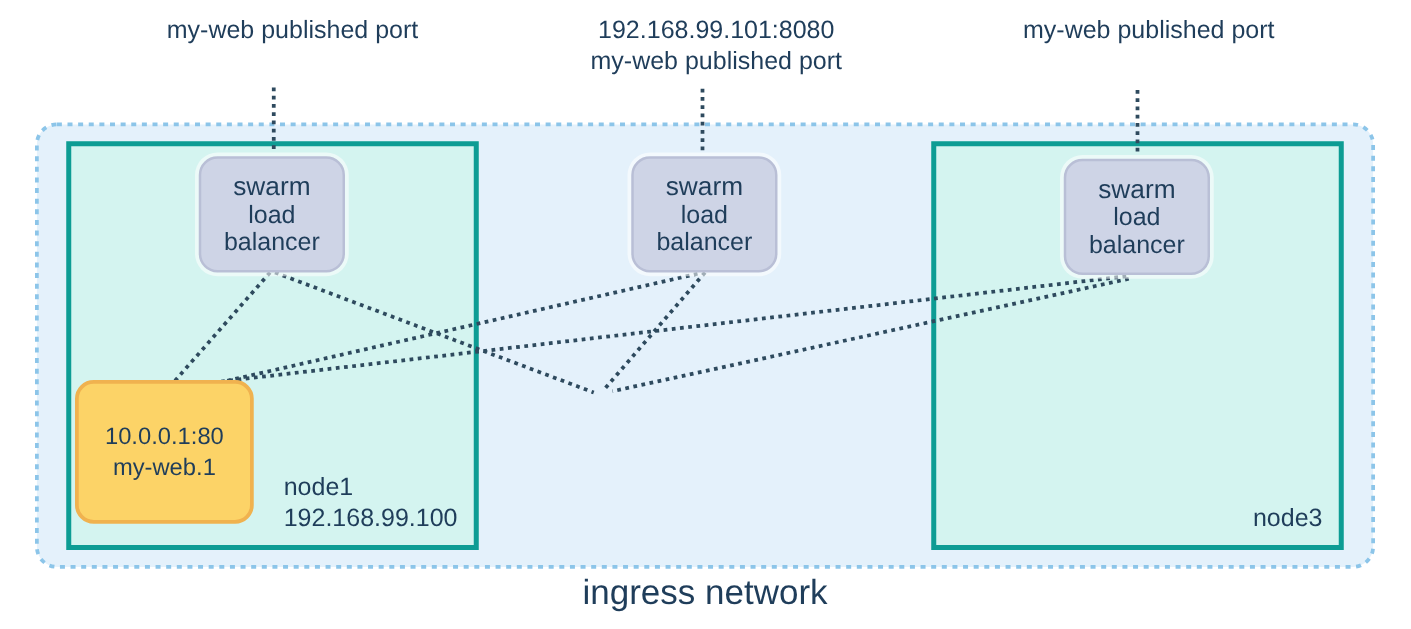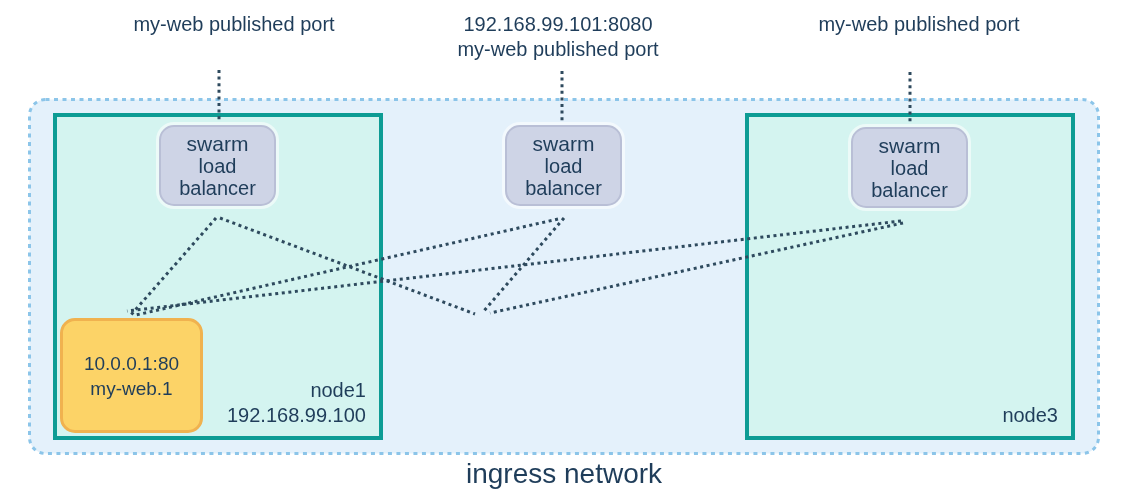--- a/index.html
+++ b/index.html
@@ -21,25 +21,25 @@
     stroke-width:3; stroke-dasharray:4 4.5;
   }
   .edge{
     fill:none; stroke:var(--line); stroke-width:3; stroke-dasharray:3 3.6;
   }
   .node{
     position:absolute; top:113px; width:330px; height:327px; box-sizing:border-box;
     background:var(--node-fill); border:4px solid var(--node-border);
   }
   .node-label{
-    position:absolute; right:13px; bottom:8px; text-align:right;
+    position:absolute; right:13px; bottom:8px; text-align:left;
     font-size:20px; line-height:25px; white-space:nowrap;margin-left:48px;
   }
   .lb{
-    position:absolute; width:117px; height:81px; box-sizing:border-box;
+    position:absolute; width:117px; height:93px; box-sizing:border-box;
     background:var(--lb-fill); border:2px solid var(--lb-border); border-radius:15px;
     box-shadow:0 0 0 3px rgba(255,255,255,0.55);
     display:flex; flex-direction:column; align-items:center; justify-content:center;
     font-size:20px; line-height:22px; text-align:center;
   }
   .lb .lb-line-1{font-size:21px;}
   .task{
     position:absolute; width:143px; height:115px; box-sizing:border-box;
     background:var(--task-fill); border:3px solid var(--task-border); border-radius:15px;
     display:flex; flex-direction:column; align-items:center; justify-content:center;
@@ -96,29 +96,29 @@
     <div class="lb-line-1">swarm</div>
     <div>load</div>
     <div>balancer</div>
   </div>
   <div class="lb" style="left:851px; top:127px">
     <div class="lb-line-1">swarm</div>
     <div>load</div>
     <div>balancer</div>
   </div>
 
-  <div class="task" style="left:60px; top:318px">
+  <div class="task" style="left:60px; top:304px">
     <div>10.0.0.1:80</div>
     <div>my-web.1</div>
   </div>
 
   <div class="port-label" style="left:84px">
     <div>my-web published port</div>
   </div>
-  <div class="port-label" style="left:408px">
+  <div class="port-label" style="left:423px">
     <div>192.168.99.101:8080</div>
     <div>my-web published port</div>
   </div>
   <div class="port-label" style="left:769px">
     <div>my-web published port</div>
   </div>
 
   <div class="net-label">ingress network</div>
 
 </div>

